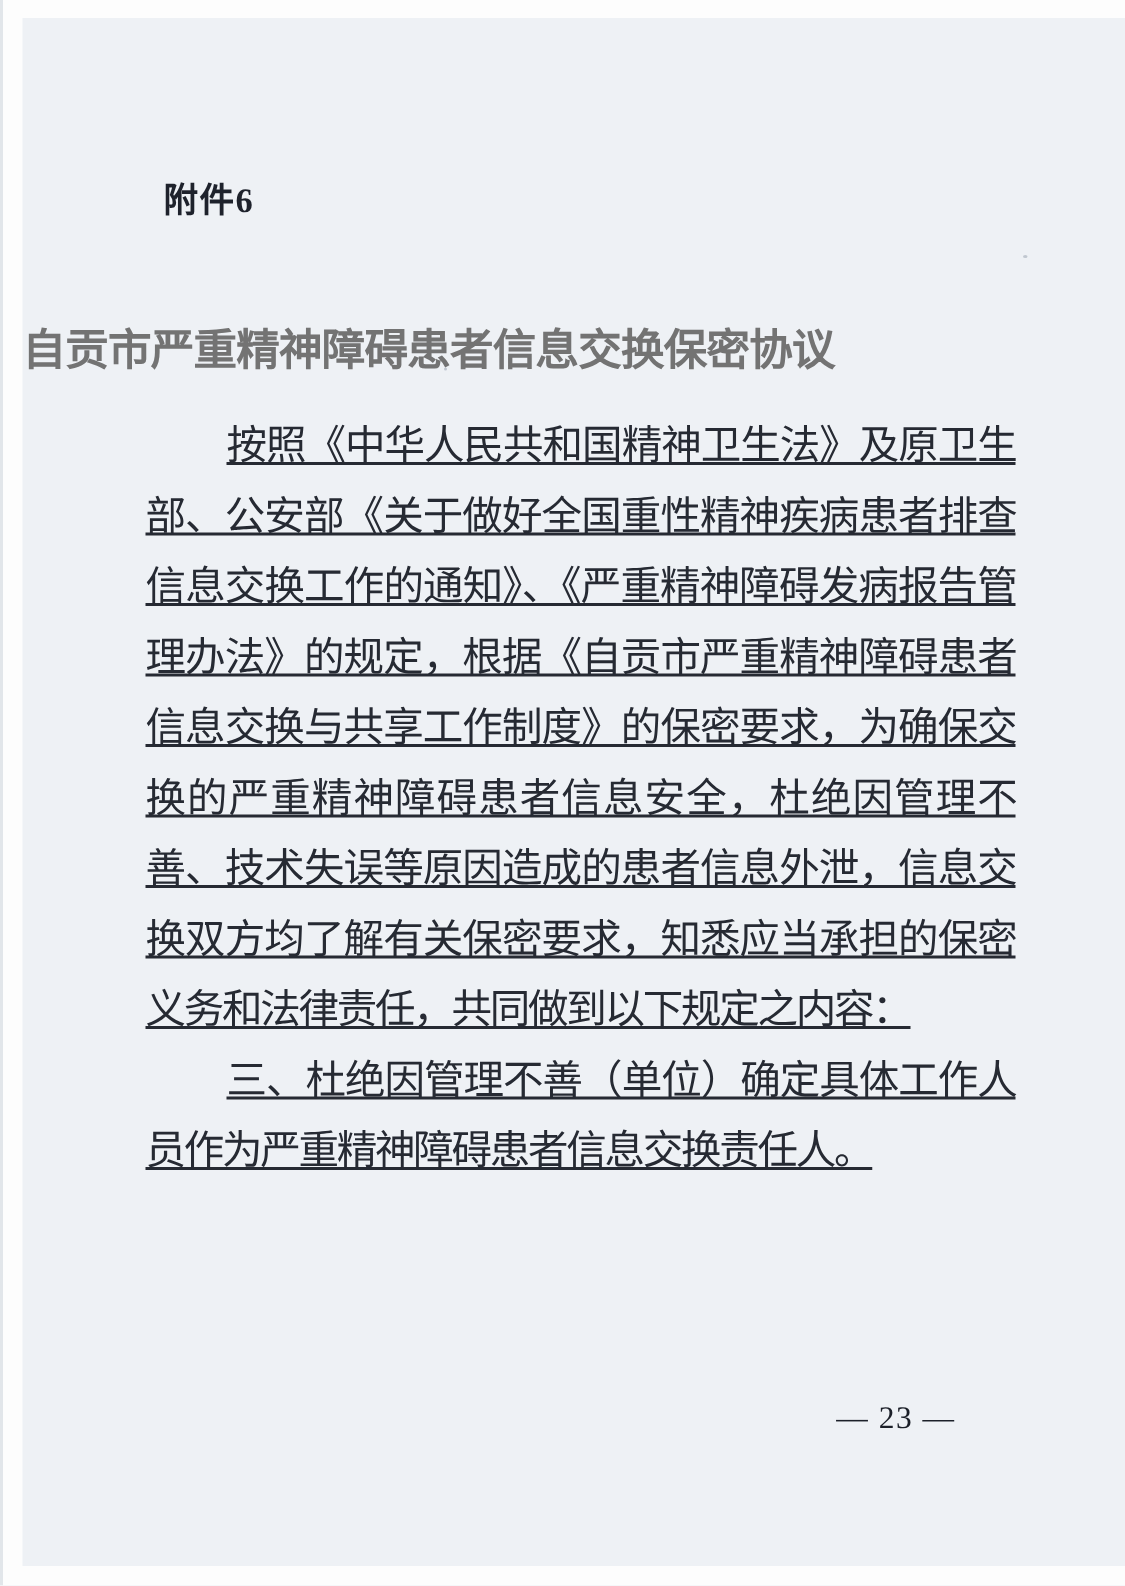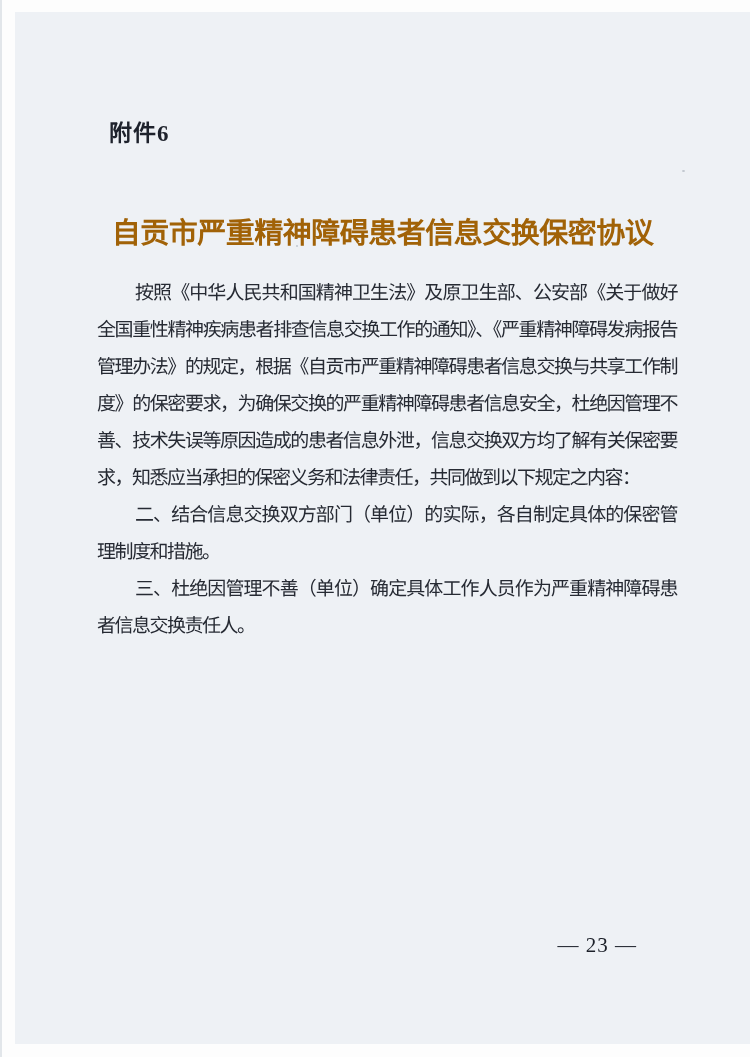--- a/index.html
+++ b/index.html
@@ -39,42 +39,42 @@
     font-size: 23px;
     font-weight: bold;
     letter-spacing: 1px;
     color: #1e222c;
   }
   .doc-title {
     position: absolute;
     left: 0;
     right: 0;
     top: 178px;
-    text-align: center;
     font-size: 29px;
     font-weight: bold;
     letter-spacing: -0.5px;
-    color: #a16207;
+    color: #737373;
     white-space: nowrap;
   }
   .doc-body {
     position: absolute;
     left: 82px;
     top: 262px;
     width: 580px;
   }
   .body-para {
     margin: 0;
-    font-size: 19px;
+    font-size: 27px;
     letter-spacing: -1.5px;
-    line-height: 37px;
+    line-height: 47px;
     text-align: justify;
     text-justify: inter-ideograph;
     text-indent: 2em;
     color: #262a33;
+    text-decoration: underline;
   }
   .page-number {
     position: absolute;
     right: 113px;
     top: 921px;
     font-size: 21px;
     letter-spacing: 1px;
     color: #1c2029;
     white-space: nowrap;
   }
@@ -89,21 +89,20 @@
 <div class="scan-edge-line"></div>
 
 <div class="scan-page">
 
   <div class="attachment-label">附件6</div>
 
   <h1 class="doc-title">自贡市严重精神障碍患者信息交换保密协议</h1>
 
   <div class="doc-body">
       <p class="body-para">按照《中华人民共和国精神卫生法》及原卫生部、公安部《关于做好全国重性精神疾病患者排查信息交换工作的通知》、《严重精神障碍发病报告管理办法》的规定，根据《自贡市严重精神障碍患者信息交换与共享工作制度》的保密要求，为确保交换的严重精神障碍患者信息安全，杜绝因管理不善、技术失误等原因造成的患者信息外泄，信息交换双方均了解有关保密要求，知悉应当承担的保密义务和法律责任，共同做到以下规定之内容：</p>
-      <p class="body-para">二、结合信息交换双方部门（单位）的实际，各自制定具体的保密管理制度和措施。</p>
       <p class="body-para">三、杜绝因管理不善（单位）确定具体工作人员作为严重精神障碍患者信息交换责任人。</p>
     </div>
 
   <div class="page-number">— 23 —</div>
 
   <div class="speck speck-1"></div>
   <div class="speck speck-2"></div>
 </div>
 
 </body></html>

